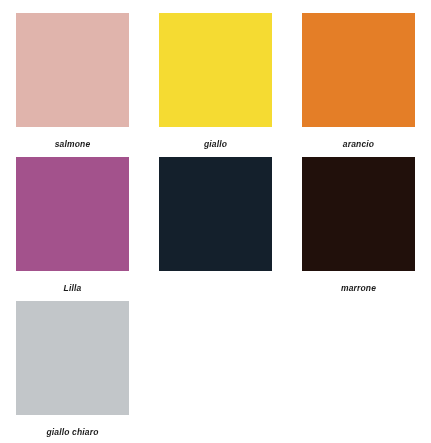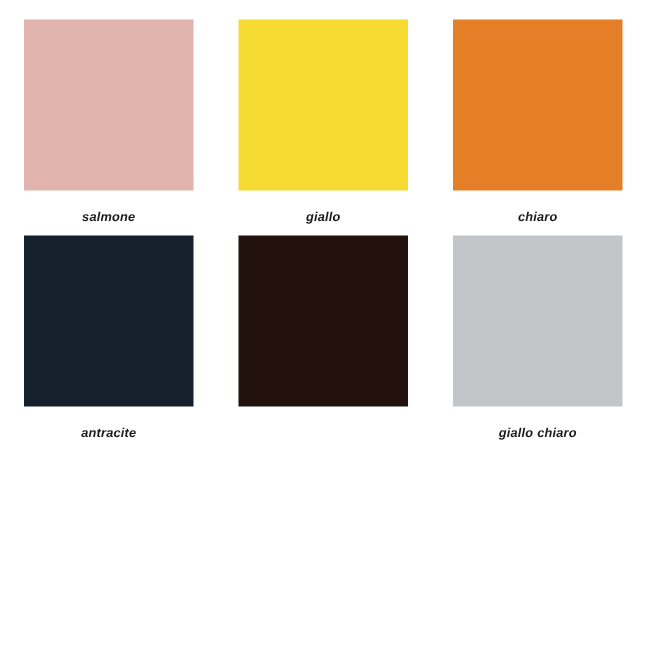--- a/index.html
+++ b/index.html
@@ -74,31 +74,35 @@
 
 
 
     <div class="swatch-cell">
       <span class="swatch-chip" style="background-color: rgb(245, 219, 50);"></span>
       <span class="swatch-label" style="color: rgb(27, 27, 27);">giallo</span>
     </div>
 
     <div class="swatch-cell">
       <span class="swatch-chip" style="background-color: rgb(228, 126, 39);"></span>
-      <span class="swatch-label" style="color: rgb(27, 27, 27);">chiaro</span>
+      <span class="swatch-label" style="color: rgb(27, 27, 27);">arancio</span>
     </div>
 
+    <div class="swatch-cell">
+      <span class="swatch-chip" style="background-color: rgb(163, 82, 140);"></span>
+      <span class="swatch-label" style="color: rgb(27, 27, 27);">Lilla</span>
+    </div>
 
     <div class="swatch-cell">
       <span class="swatch-chip" style="background-color: rgb(20, 32, 44);"></span>
-      <span class="swatch-label" style="color: rgb(27, 27, 27);">antracite</span>
     </div>
 
     <div class="swatch-cell">
       <span class="swatch-chip" style="background-color: rgb(33, 16, 11);"></span>
+      <span class="swatch-label" style="color: rgb(27, 27, 27);">marrone</span>
     </div>
 
     <div class="swatch-cell">
       <span class="swatch-chip" style="background-color: rgb(194, 198, 201);"></span>
       <span class="swatch-label" style="color: rgb(27, 27, 27);">giallo chiaro</span>
     </div>
 
   </div>
 </div>
 

